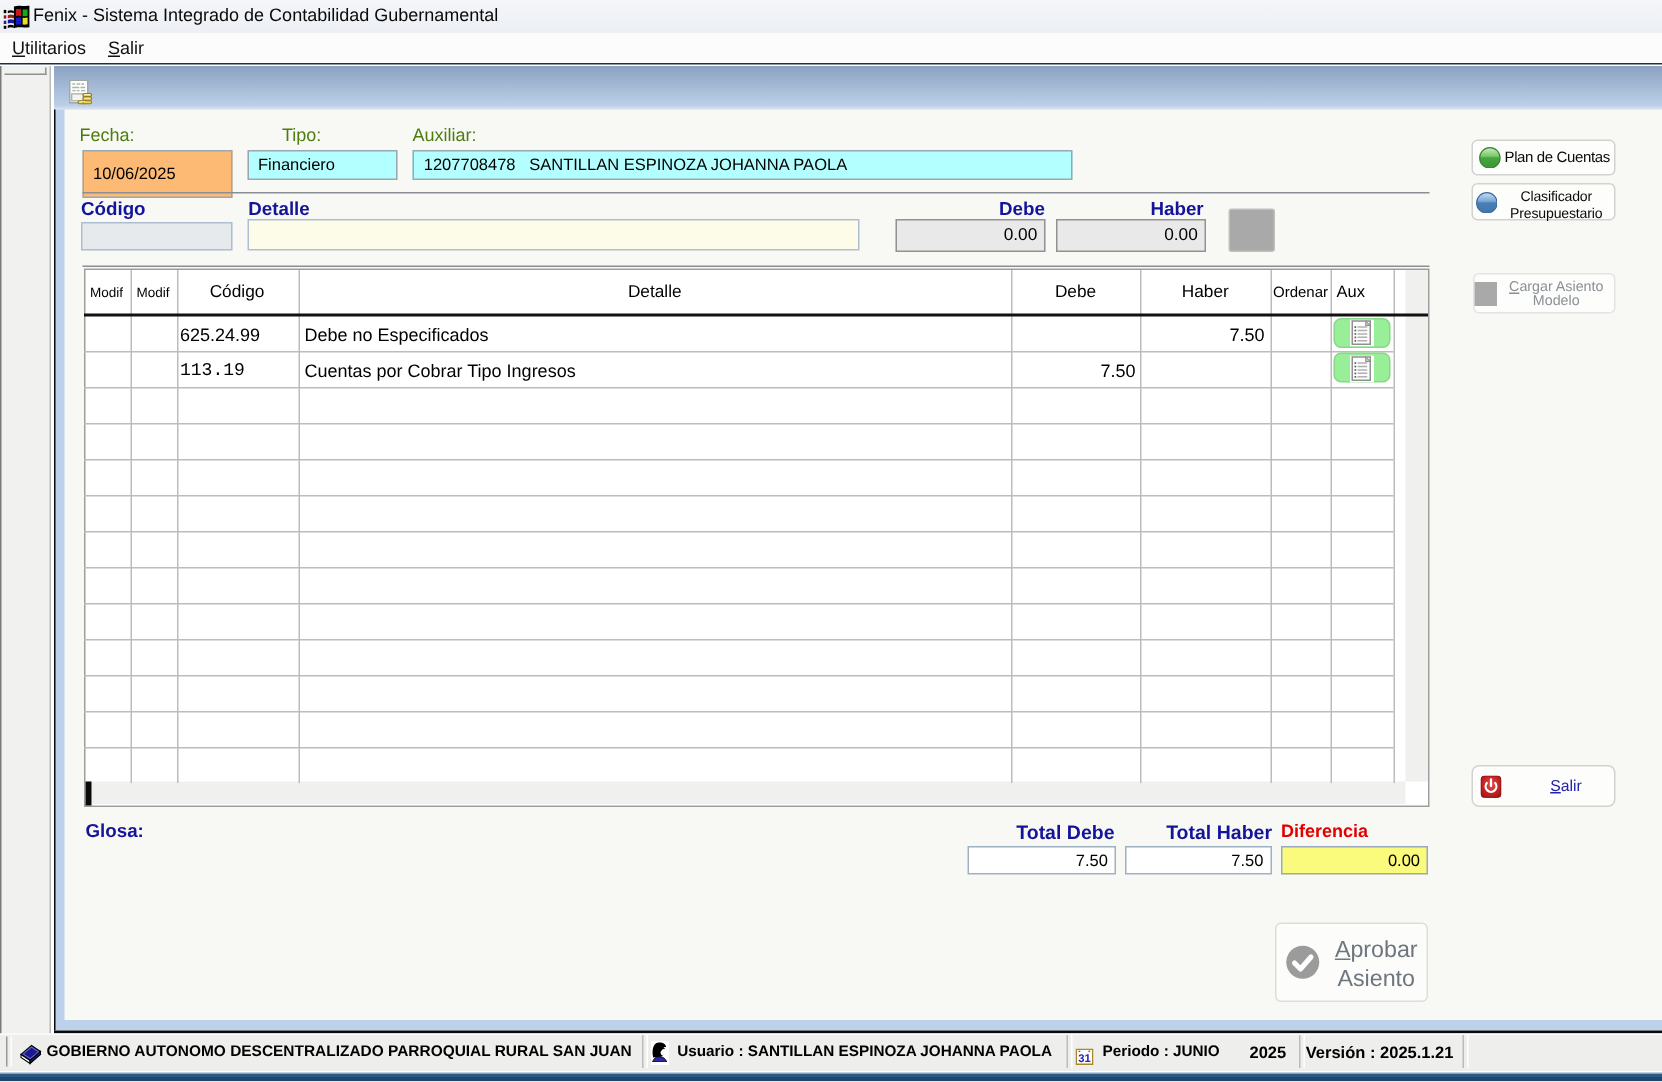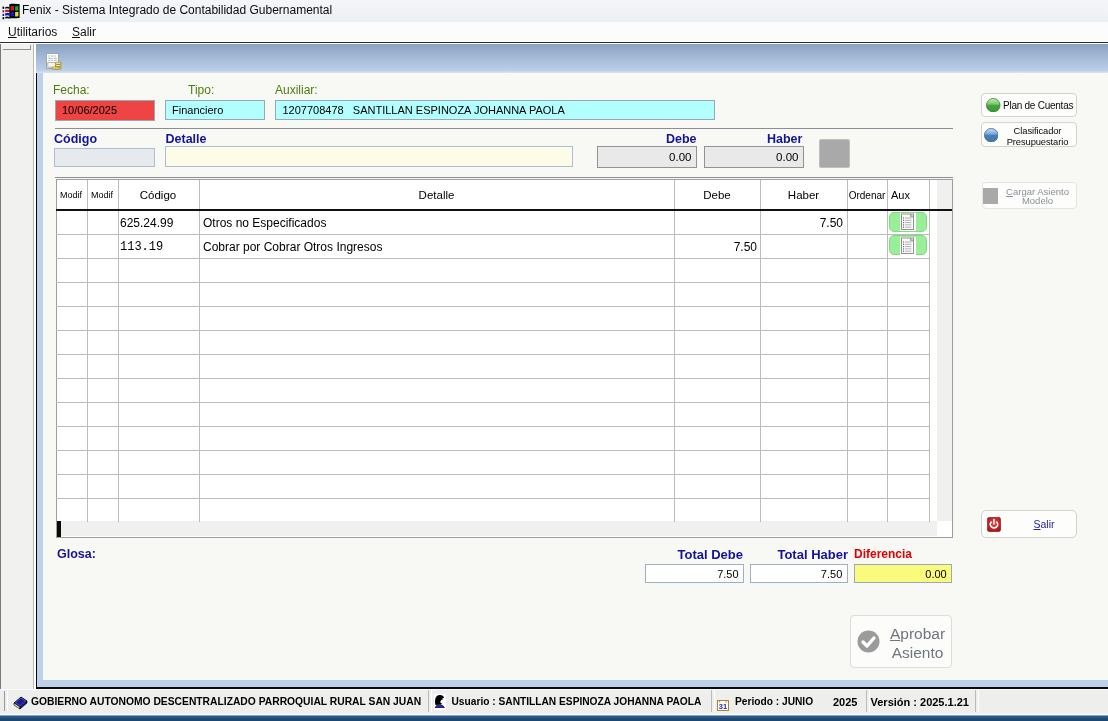--- a/index.html
+++ b/index.html
@@ -83,21 +83,21 @@
 
   <div class="abs" style="left:35.5px;top:73px;width:1.5px;height:613.5px;background:#0a0a0a;"></div>
   <div class="abs" style="left:35.5px;top:686.5px;width:1072.5px;height:2.1px;background:#0a0a0a;"></div>
 
   <div class="abs" style="left:43px;top:72.5px;width:1065px;height:607px;background:#f8f8f5;"></div>
 
   <div class="abs lbl" style="left:53px;top:83px;">Fecha:</div>
   <div class="abs lbl" style="left:165px;top:83px;margin-left:23px;">Tipo:</div>
   <div class="abs lbl" style="left:275px;top:83px;">Auxiliar:</div>
 
-  <div class="inp" style="left:55px;top:99.5px;width:100px;height:21px;background:#ef4444;padding-left:6px;">10/06/2025</div>
+  <div class="inp" style="left:55px;top:99.5px;width:100px;height:32px;background:#fdba74;padding-left:6px;">10/06/2025</div>
   <div class="inp" style="left:165px;top:99.5px;width:100px;height:20px;background:#b3ffff;padding-left:6px;">Financiero</div>
   <div class="inp" style="left:274.5px;top:99.5px;width:440px;height:20px;background:#b3ffff;padding-left:7px;">1207708478&nbsp;&nbsp;&nbsp;SANTILLAN ESPINOZA JOHANNA PAOLA</div>
 
   <div class="sep" style="left:55px;top:127.6px;width:898px;"></div>
 
   <div class="abs blbl" style="left:54px;top:132px;">Código</div>
   <div class="abs blbl" style="left:165.5px;top:132px;">Detalle</div>
   <div class="abs blbl" style="left:666px;top:132px;">Debe</div>
   <div class="abs blbl" style="left:767px;top:132px;">Haber</div>
 
@@ -142,24 +142,24 @@
   <div class="cellt" style="left:117.5px;top:188.5px;width:81px;text-align:center;font-size:11.5px;">Código</div>
   <div class="cellt" style="left:198.5px;top:188.5px;width:476px;text-align:center;font-size:11.5px;">Detalle</div>
   <div class="cellt" style="left:674px;top:188.5px;width:86px;text-align:center;font-size:11.5px;">Debe</div>
   <div class="cellt" style="left:760px;top:188.5px;width:87px;text-align:center;font-size:11.5px;">Haber</div>
   <div class="cellt" style="left:847px;top:189.5px;width:40px;text-align:center;font-size:10px;">Ordenar</div>
   <div class="cellt" style="left:869px;top:188.5px;width:41px;text-align:right;font-size:11px;">Aux</div>
 
   <div class="abs" style="left:56px;top:209.4px;width:896px;height:2px;background:#111;"></div>
 
   <div class="cellt" style="left:120px;top:216px;">625.24.99</div>
-  <div class="cellt" style="left:203px;top:216px;">Otros no Especificados</div>
+  <div class="cellt" style="left:203px;top:216px;">Debe no Especificados</div>
   <div class="cellt" style="left:760px;top:216px;width:83px;text-align:right;">7.50</div>
   <div class="cellt" style="left:120px;top:239.5px;font-family:Liberation Mono, monospace;">113.19</div>
-  <div class="cellt" style="left:203px;top:239.5px;">Cobrar por Cobrar Otros Ingresos</div>
+  <div class="cellt" style="left:203px;top:239.5px;">Cuentas por Cobrar Tipo Ingresos</div>
   <div class="cellt" style="left:674px;top:239.5px;width:83px;text-align:right;">7.50</div>
 
   <div class="abs auxbtn" style="left:888.5px;top:211.8px;">
     <svg width="16" height="18" viewBox="0 0 16 18" style="position:absolute;left:10.5px;top:0.5px;">
       <rect x="0" y="0" width="16" height="18" fill="#fff"></rect>
       <rect x="1.5" y="1" width="12" height="15.5" fill="#fdfdfd" stroke="#909090" stroke-width="1"></rect>
       <path d="M10.5 1 L13.5 4 L10.5 4 Z" fill="#c8c8c8" stroke="#909090" stroke-width="0.7"></path>
       <g stroke="#b0b0b0" stroke-width="1">
         <line x1="5" y1="5" x2="11.5" y2="5"></line>
           <line x1="5" y1="7.3" x2="11.5" y2="7.3"></line>

